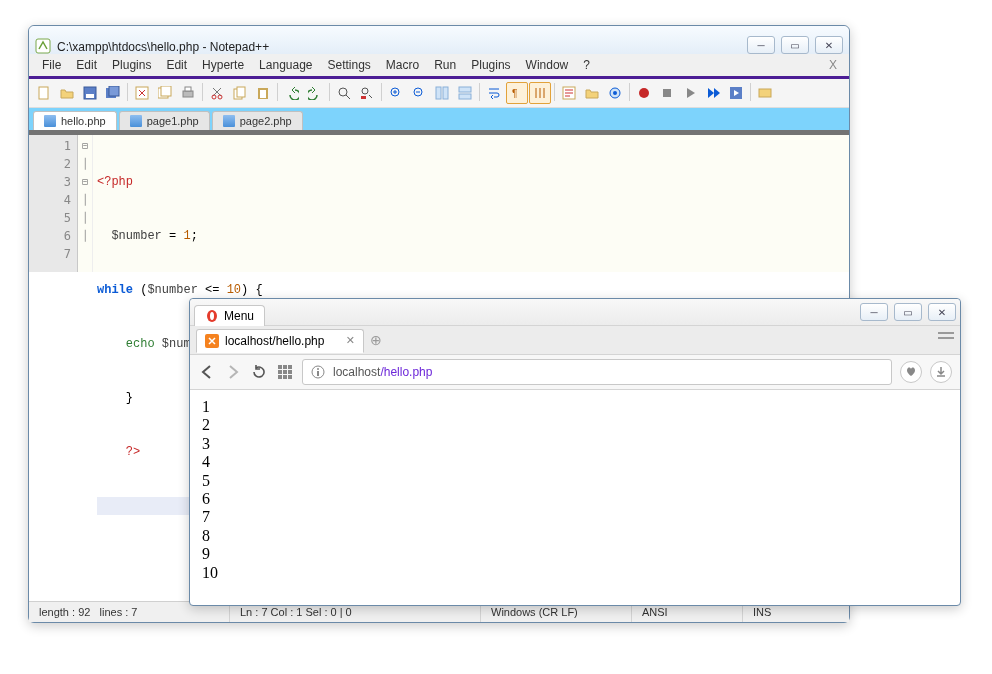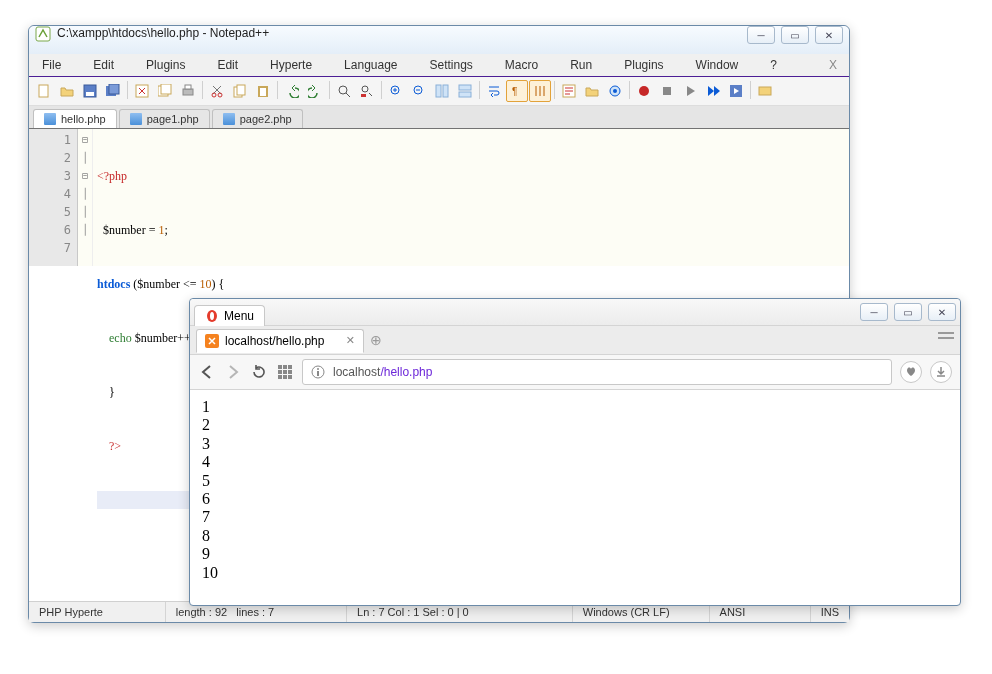--- a/index.html
+++ b/index.html
@@ -1,40 +1,40 @@
 <!DOCTYPE html>
 <html><head>
 <meta charset="utf-8">
 <style>
 body{margin:0;background:#fff;font-family:"Segoe UI",Tahoma,sans-serif;font-size:12px;width:992px;height:674px;position:relative;overflow:hidden}
 .window{position:absolute;background:#fff;border:1px solid #6b8aa8;border-radius:6px;box-shadow:0 3px 12px rgba(0,0,0,.2)}
 .npp{left:28px;top:25px;width:820px;height:596px}
 .browser{left:189px;top:298px;width:770px;height:306px;background:#fff;border-radius:4px}
-.titlebar{height:28px;display:flex;align-items:flex-start;padding:0 6px;background:linear-gradient(#f7fbff,#e4eef8);border-radius:6px 6px 0 0}
+.titlebar{height:28px;display:flex;align-items:flex-end;padding:0 6px;background:linear-gradient(#f7fbff,#e4eef8);border-radius:6px 6px 0 0}
 .titlebar .icon{width:16px;height:16px;margin-right:6px}
 .titlebar .title{flex:1;color:#222}
 .winbtns{display:flex;gap:6px}
 .winbtn{width:26px;height:16px;border:1px solid #a7b9cc;border-radius:3px;background:linear-gradient(#fff,#e7eff7);display:flex;align-items:center;justify-content:center;font-size:10px;color:#445}
-.menubar{display:flex;gap:18px;padding:2px 6px;background:#f0f0f0;border-bottom:1px solid #4c1d95}
+.menubar{display:flex;gap:1px;padding:2px 6px;background:#f0f0f0;border-bottom:3px solid #4c1d95}
 .menubar span{padding:2px 7px;color:#333}
 .menubar .closex{margin-left:auto;color:#888;padding:2px 6px}
 .toolbar{display:flex;gap:1px;padding:3px 4px;background:#f5f5f5;border-bottom:1px solid #ddd;flex-wrap:nowrap;overflow:hidden}
 .tbtn{width:20px;height:20px;border:1px solid transparent;border-radius:2px;display:flex;align-items:center;justify-content:center}
 .tsep{width:1px;height:18px;background:#d0d0d0;margin:1px 2px}
-.filetabs{display:flex;background:#e5e5e5;border-bottom:1px solid #737373;padding-top:3px;padding-left:4px}
+.filetabs{display:flex;background:#7dd3fc;border-bottom:5px solid #737373;padding-top:3px;padding-left:4px}
 .ftab{display:flex;align-items:center;gap:5px;padding:3px 10px;border:1px solid #c0c0c0;border-bottom:none;background:#e6e6e6;margin-right:2px;border-radius:3px 3px 0 0;font-size:11px;color:#333}
 .ftab.active{background:#fff}
 .ftab .fticon{width:12px;height:12px;background:linear-gradient(#8fbef0,#4a90d9);border-radius:1px}
 .editor{display:flex;height:137px;background:#fdfdf5}
 .gutter{width:42px;background:#e8e8e8;border-right:1px solid #c8c8c8;text-align:right;padding:2px 6px 0 0;color:#888;font-family:Consolas,monospace;font-size:12px;line-height:18px}
 .foldcol{width:14px;background:#fdfdf5;padding-top:2px;font-family:Consolas,monospace;font-size:10px;line-height:18px;text-align:center;color:#888;border-right:1px solid #eee}
-.code{flex:1;padding:2px 6px 0 4px;font-family:Liberation Serif, serif;font-size:12px;line-height:18px;white-space:pre}
+.code{flex:1;padding:2px 6px 0 4px;font-family:Liberation Mono, monospace;font-size:12px;line-height:18px;white-space:pre}
 .code .line{height:18px}
 .code .hl{background:#e8ecf7}
-.k-red{color:#c62828}.k-green{color:#2e7d32}.k-blue{color:#0b5bd6;font-weight:bold}.k-gray{color:#000000}.k-orange{color:#b85c00}
+.k-red{color:#c62828}.k-green{color:#2e7d32}.k-blue{color:#0b5bd6;font-weight:bold}.k-gray{color:#404040}.k-orange{color:#b85c00}
 .statusbar{position:absolute;left:0;right:0;bottom:0;height:20px;background:#f0f0f0;border-top:1px solid #d0d0d0;display:flex;align-items:center;font-size:11px;color:#333}
 .statusbar>div{padding:0 10px;border-right:1px solid #d4d4d4;height:100%;display:flex;align-items:center}
 .statusbar>div:last-child{border-right:none}
 .sb-1{width:130px}.sb-2{width:180px}.sb-3{width:230px}.sb-4{width:130px}.sb-5{width:90px}.sb-6{flex:1;justify-content:flex-start}
 .br-top{height:26px;background:linear-gradient(#f8f8f8,#ececec);border-bottom:1px solid #d4d4d4;display:flex;align-items:flex-end;padding:0 4px;border-radius:4px 4px 0 0}
 .menu-btn{display:flex;align-items:center;gap:5px;background:#fff;border:1px solid #c8c8c8;border-bottom:none;padding:3px 10px;border-radius:4px 4px 0 0;margin-bottom:-1px;font-size:12px}
 .br-winbtns{margin-left:auto;display:flex;gap:6px;margin-bottom:4px}
 .br-tabs{height:28px;background:#ececec;border-bottom:1px solid #d4d4d4;display:flex;align-items:center;padding:0 6px}
 .btab{display:flex;align-items:center;gap:6px;background:#fff;border:1px solid #c8c8c8;border-bottom:1px solid #fff;padding:4px 8px;border-radius:3px 3px 0 0;margin-bottom:-1px;font-size:12px;width:150px}
 .btab .x{margin-left:auto;color:#888;font-size:11px}
@@ -294,31 +294,28 @@
         <div>│</div>
         <div>⊟</div>
         <div>│</div>
         <div>│</div>
         <div>│</div>
         <div></div>
     </div>
     <div class="code">
       <div class="line"><span class="k-red">&lt;?php</span></div>
       <div class="line">  <span class="k-gray">$number</span><span> = </span><span class="k-orange">1</span><span>;</span></div>
-      <div class="line"><span class="k-blue">htdocs</span><span> (</span><span class="k-gray">$number</span><span> &lt;= </span><span class="k-orange">10</span><span>) {</span></div>
+      <div class="line"><span class="k-blue">while</span><span> (</span><span class="k-gray">$number</span><span> &lt;= </span><span class="k-orange">10</span><span>) {</span></div>
       <div class="line"><span class="k-green">    echo </span><span class="k-gray">$number</span><span>++ . </span><span class="k-gray">"&lt;br /&gt;"</span><span>;</span></div>
       <div class="line"><span>    }</span></div>
       <div class="line"><span class="k-red">    ?&gt;</span></div>
       <div class="line hl"> </div>
     </div>
   </div>
   <div class="statusbar">
-    <div class="sb-1">
-        <span>PHP Hyperte</span>
-      </div>
     <div class="sb-2"><span>length : 92</span>&nbsp;&nbsp;&nbsp;<span>lines : 7</span></div>
     <div class="sb-3">
         <span>Ln : 7    Col : 1    Sel : 0 | 0</span>
       </div>
     <div class="sb-4">
         <span>Windows (CR LF)</span>
       </div>
     <div class="sb-5">
         <span>ANSI</span>
       </div>

